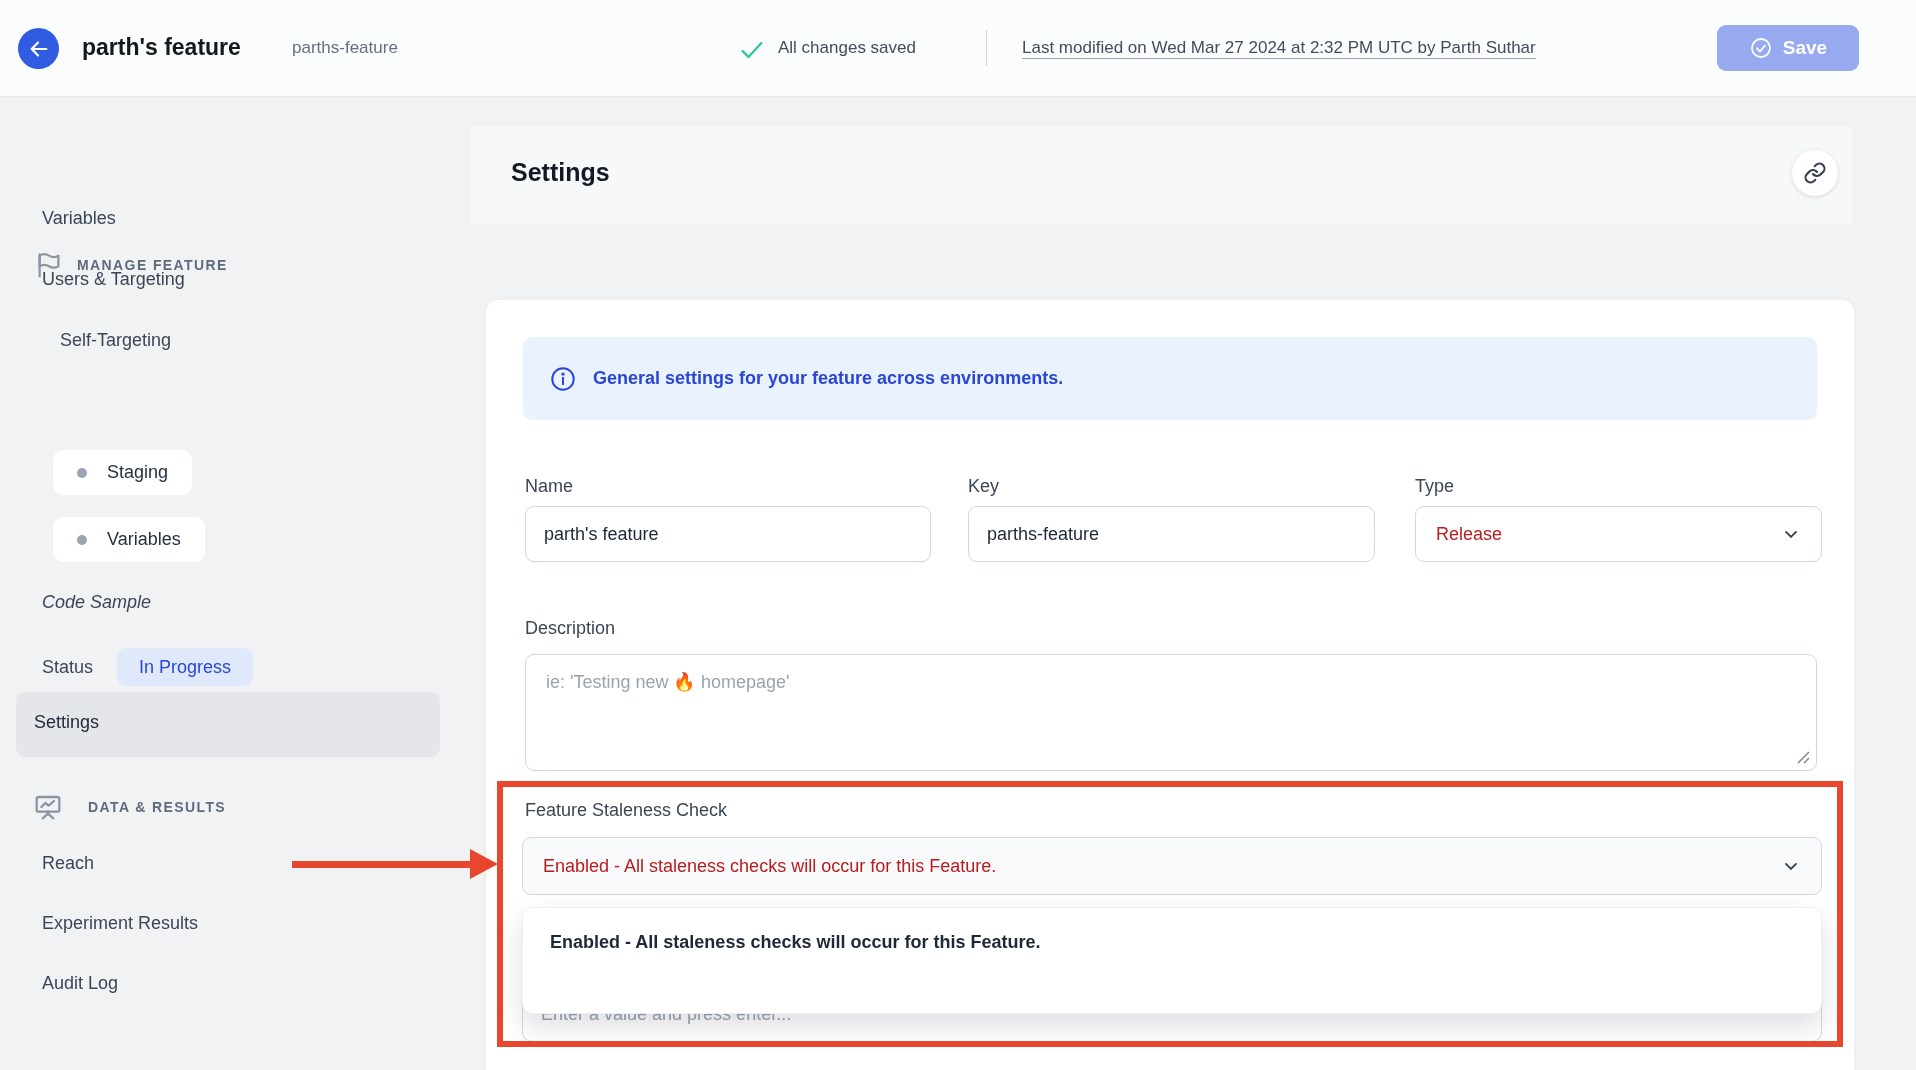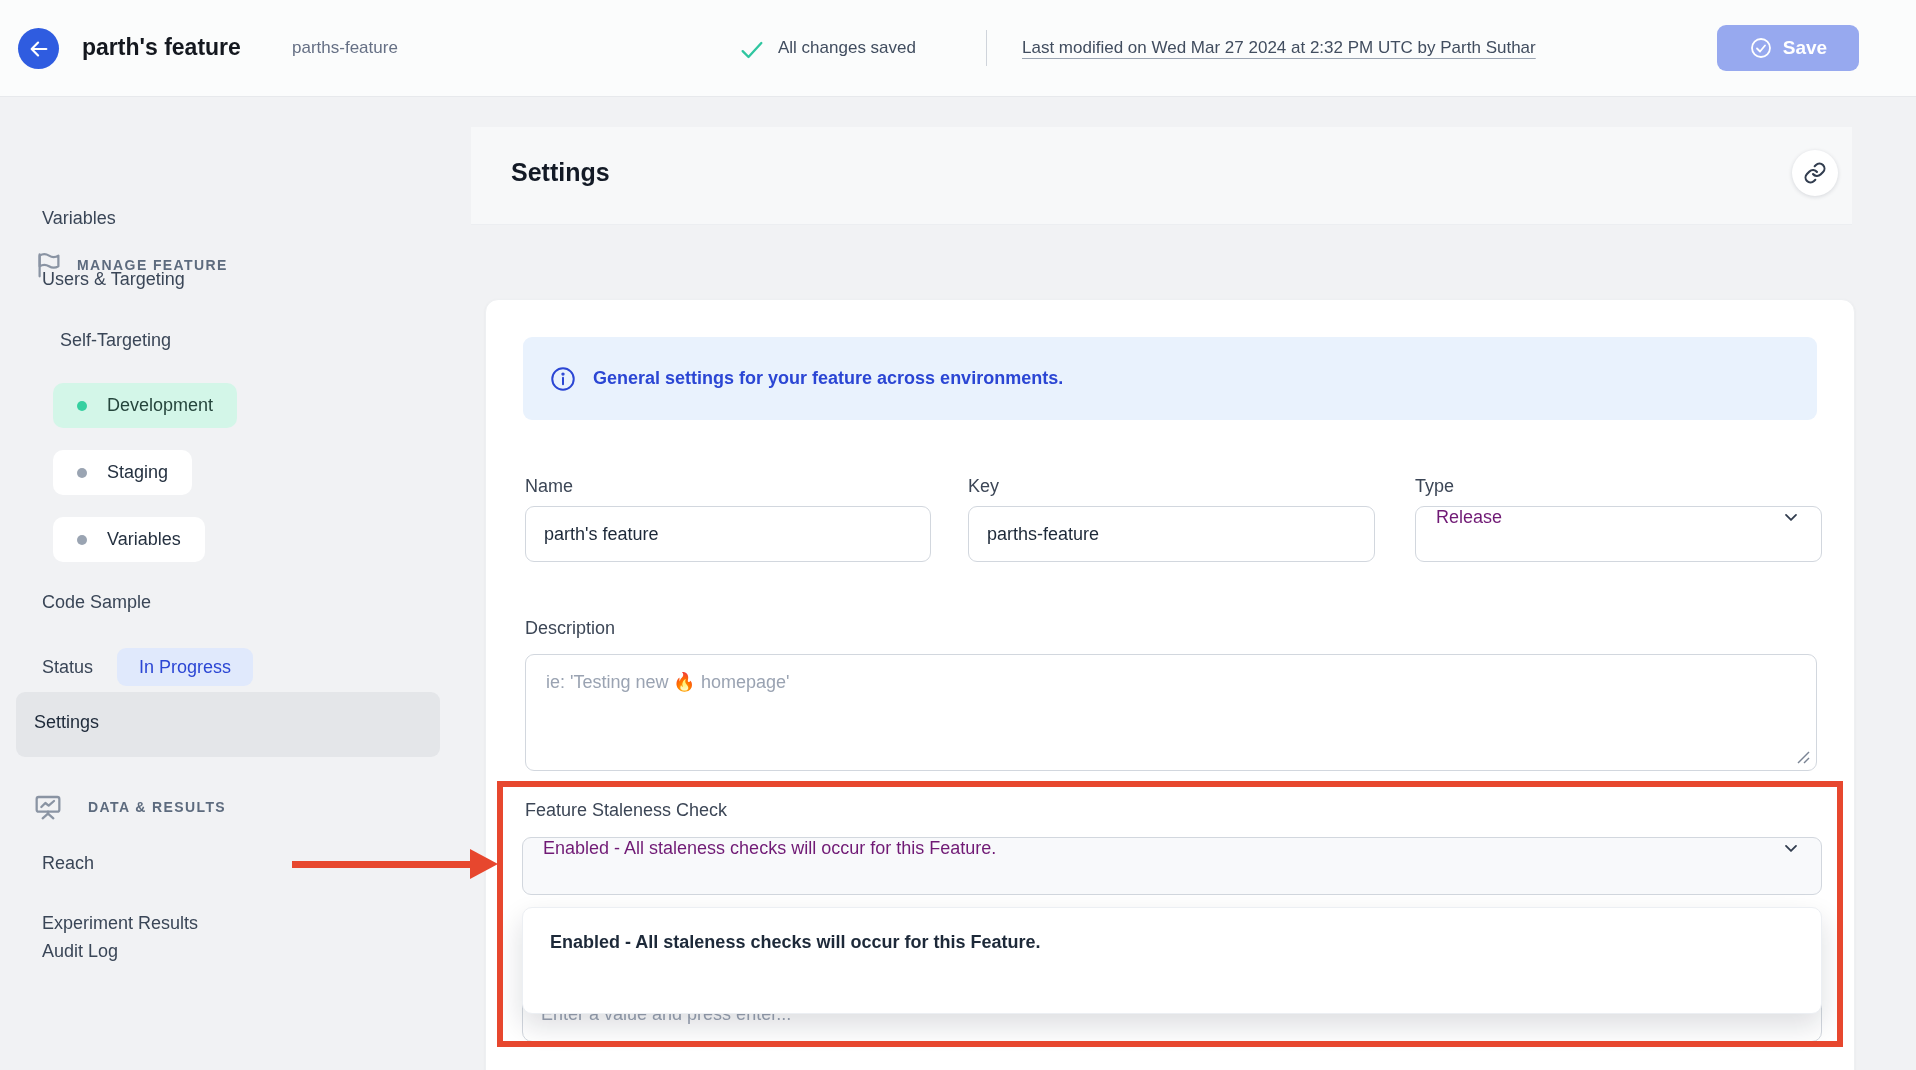--- a/index.html
+++ b/index.html
@@ -43,21 +43,21 @@
   .card { left:485px; top:299px; width:1370px; height:820px; background:#ffffff; border:1px solid #eef0f2;
     border-radius:13px; box-shadow:0 1px 3px rgba(16,24,40,.05); }
   .banner { left:523px; top:337px; width:1294px; height:83px; background:#e9f2fd; border-radius:9px;
     display:flex; align-items:center; gap:16px; padding-left:26px; }
   .banner-text { font-size:18px; font-weight:700; color:#2b46d4; }
   .field-label { font-size:18px; font-weight:500; color:#3c4656; }
   .tb-input { height:56px; border:1px solid #d2d7de; border-radius:9px; background:#ffffff;
     font-size:18px; color:#1d2939; padding:0 18px; font-family:inherit; outline:none; width:100%; }
   .tb-input::placeholder, textarea::placeholder { color:#9aa3b2; }
   .select-box { border:1px solid #d2d7de; border-radius:9px; background:#ffffff; display:flex;
-    justify-content:space-between; padding:0 20px; font-size:18px; color:#701a75; cursor:pointer; }
+    align-items:center; justify-content:space-between; padding:0 20px; font-size:18px; color:#b91c1c; cursor:pointer; }
   .desc-area { left:525px; top:654px; width:1292px; height:117px; }
   .desc-area textarea { width:100%; height:100%; border:1px solid #d2d7de; border-radius:9px;
     resize:none; font-size:18px; padding:16px 20px; font-family:inherit; outline:none; color:#1d2939; }
   .resize-grip { position:absolute; right:7px; bottom:7px; cursor:nwse-resize; }
   
   .stale-select { left:522px; top:837px; width:1300px; height:58px; background:#f8f9fb; z-index:5; }
   .tags-input-wrap { left:522px; top:986px; width:1300px; height:56px; z-index:5; }
   .dropdown { left:522px; top:907px; width:1300px; height:107px; background:#ffffff; border:1px solid #eceff3;
     border-radius:10px; box-shadow:0 12px 28px rgba(16,24,40,.14); z-index:6; overflow:hidden; }
   .dd-opt { position:absolute; left:27px; right:27px; font-size:18px; cursor:pointer; }
@@ -109,34 +109,30 @@
           <line x1="4.5" y1="21" x2="4.5" y2="3.5"></line>
           <path d="M4.5 4.5 C7 3 9.5 3 12 4.5 C14.5 6 17 6 19.5 4.5 V13 C17 14.5 14.5 14.5 12 13 C9.5 11.5 7 11.5 4.5 13 Z"></path>
         </svg>
     </span>
     <span class="side-section">MANAGE FEATURE</span>
   </div>
   <div class="abs side-item" style="left:34px;top:111px;">Variables</div>
   <div class="abs side-item" style="left:34px;top:172px;">Users &amp; Targeting</div>
   <div class="abs side-item" style="left:52px;top:233px;">Self-Targeting</div>
 
-  <div class="abs pill pill-dev" style="left:53px;top:286px;">
-    <span class="dot" style="background:#35d0a0;"></span>
-    <span>Development</span>
-  </div>
   <div class="abs pill pill-plain" style="left:53px;top:353px;">
     <span class="dot" style="background:#9aa4b2;"></span>
     <span>Staging</span>
   </div>
   <div class="abs pill pill-plain" style="left:53px;top:420px;">
     <span class="dot" style="background:#9aa4b2;"></span>
     <span>Variables</span>
   </div>
 
-  <div class="abs side-item" style="left:34px;top:495px;">Code Sample</div>
+  <div class="abs side-item" style="left:34px;top:495px;font-style:italic;">Code Sample</div>
 
   <div class="abs" style="left:34px;top:551px;display:flex;align-items:center;gap:24px;">
     <span class="side-item">Status</span>
     <span class="status-badge">In Progress</span>
   </div>
 
   <div class="abs active-row" style="top:595px;">
     <span>Settings</span>
   </div>
 
@@ -147,21 +143,21 @@
           <polyline points="7 12 10 9 12.5 11 16.5 7.5"></polyline>
           <line x1="12" y1="15.5" x2="12" y2="17"></line>
           <line x1="12" y1="17" x2="8" y2="20.5"></line>
           <line x1="12" y1="17" x2="16" y2="20.5"></line>
         </svg>
     </span>
     <span class="side-section">DATA &amp; RESULTS</span>
   </div>
   <div class="abs side-item" style="left:34px;top:756px;">Reach</div>
   <div class="abs side-item" style="left:34px;top:816px;">Experiment Results</div>
-  <div class="abs side-item" style="left:34px;top:844px;text-align:right;">Audit Log</div>
+  <div class="abs side-item" style="left:34px;top:876px;text-align:right;">Audit Log</div>
 </div>
 
 <div class="abs panel-band"></div>
 <div class="abs panel-title">Settings</div>
 <div class="abs link-btn">
   <span style="display:flex;">
     <svg width="24" height="24" viewBox="0 0 24 24" fill="none" stroke="#323d4f" stroke-width="2.1" stroke-linecap="round" stroke-linejoin="round">
         <path d="M10 13a5 5 0 0 0 7.54.54l2.5-2.5a5 5 0 0 0-7.07-7.07l-1.3 1.29"></path>
         <path d="M14 11a5 5 0 0 0-7.54-.54l-2.5 2.5a5 5 0 0 0 7.07 7.07l1.29-1.29"></path>
       </svg>

